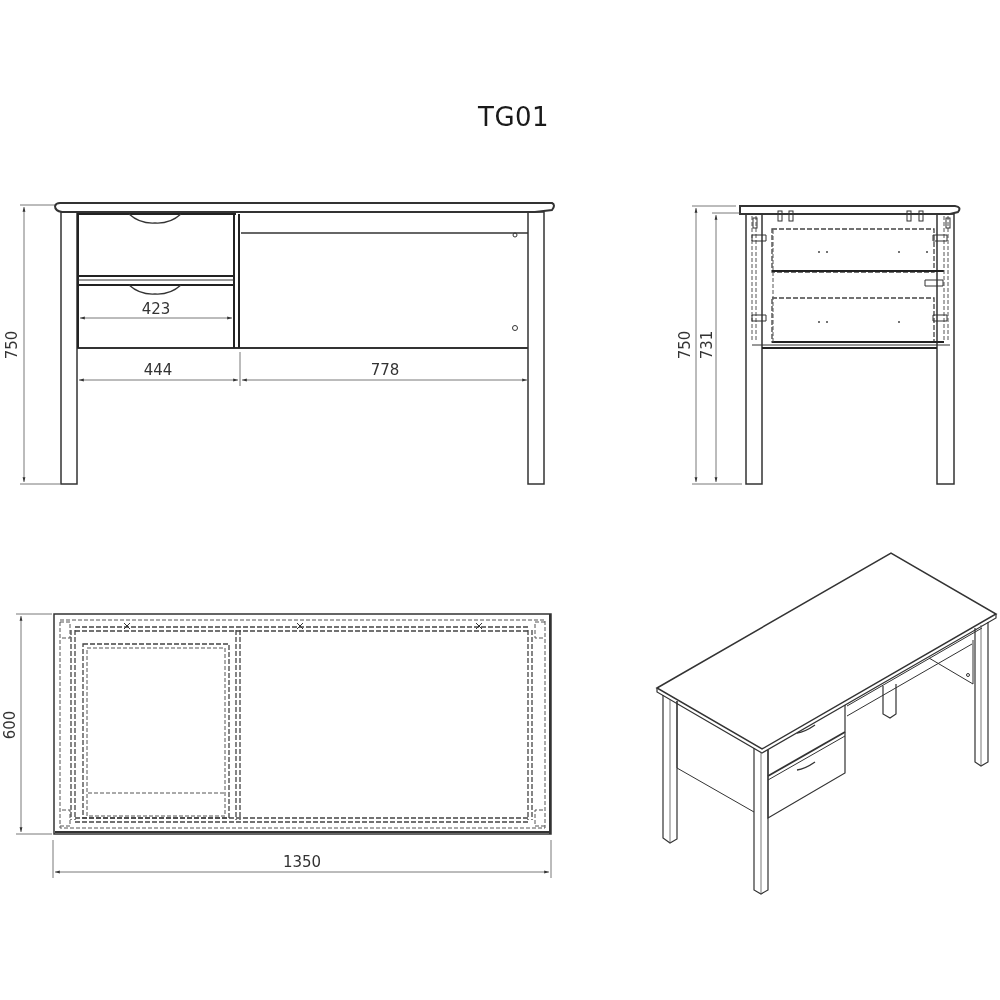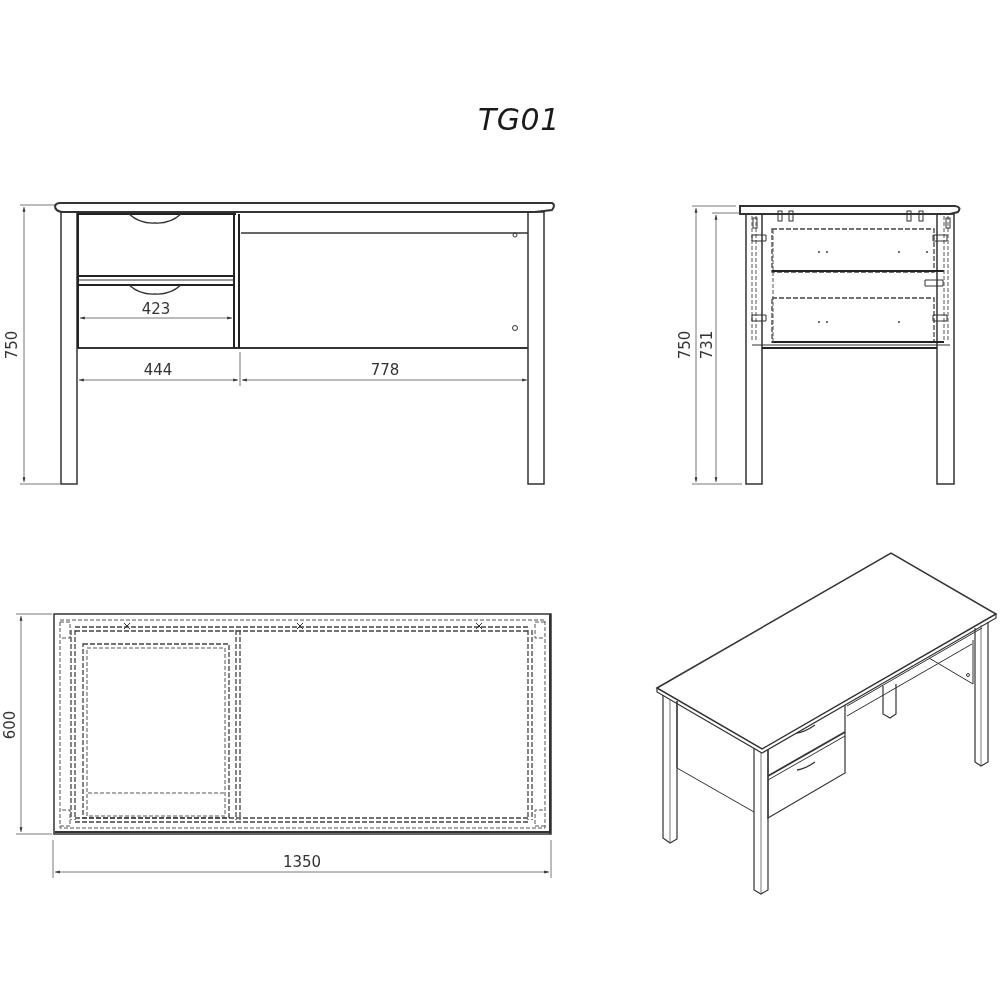--- a/index.html
+++ b/index.html
@@ -1,19 +1,19 @@
 <!DOCTYPE html>
 <html><head>
 <meta charset="utf-8">
 <style>
   html, body { margin:0; padding:0; background:#ffffff; }
   body { width:1000px; height:1000px; position:relative; overflow:hidden;
          font-family:"DejaVu Sans", sans-serif; color:#222; }
-  .title { position:absolute; left:478px; top:102px; font-size:30px; color:#1a1a1a;
-           letter-spacing:0.5px; font-family:"DejaVu Sans", sans-serif;font-style:italic; }
+  .title { position:absolute; left:478px; top:102px; font-size:26px; color:#1a1a1a;
+           letter-spacing:0.5px; font-family:"DejaVu Sans", sans-serif; }
   svg { position:absolute; left:0; top:0; }
   .dim { font-family:"DejaVu Sans", sans-serif; font-size:15px; fill:#333; }
   .ln { stroke:#333; fill:none; }
   .thin { stroke:#555; stroke-width:0.8; fill:none; }
   .thick { stroke:#222; stroke-width:2; fill:none; }
   .dash { stroke:#555; stroke-width:1; fill:none; stroke-dasharray:4 2; }
   .dash2 { stroke:#444; stroke-width:1.3; fill:none; stroke-dasharray:5 2; }
 </style>
 </head>
 <body>

